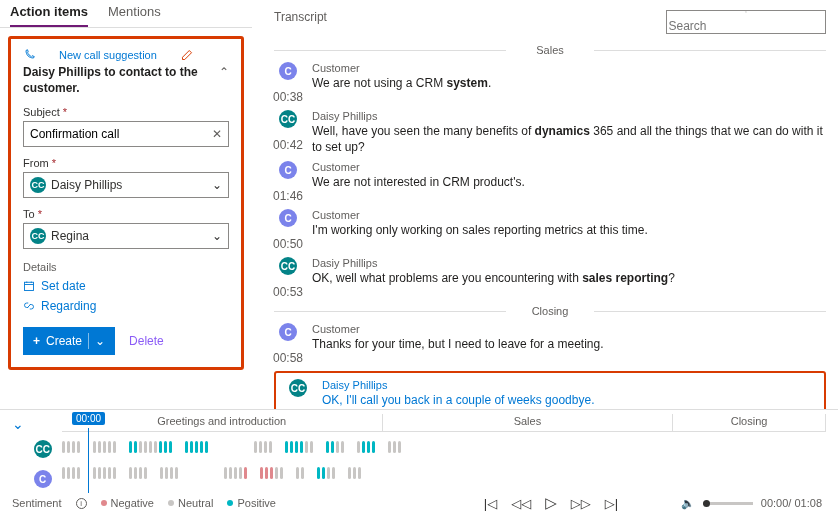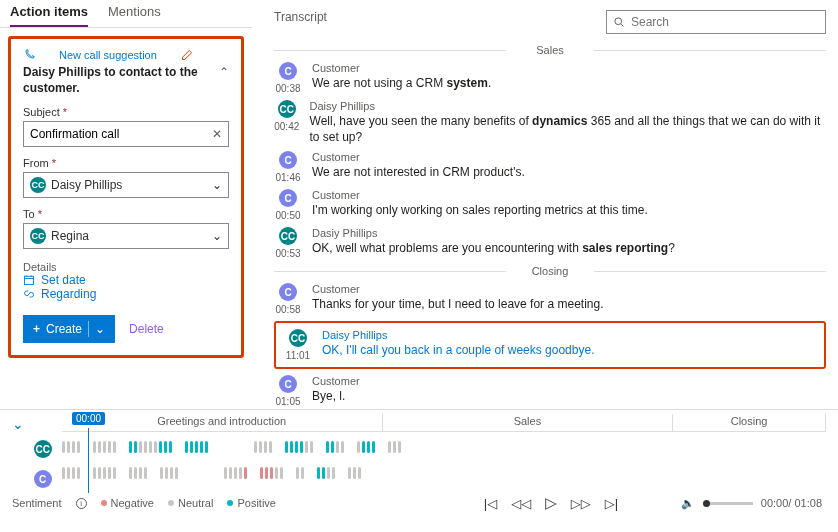--- a/index.html
+++ b/index.html
@@ -21,45 +21,45 @@
 .field { margin-top: 10px; }
 .label { font-size: 11px; color: #323130; margin-bottom: 3px; display: block; }
 .req { color: #a4262c; }
 .input { width: 100%; height: 26px; border: 1px solid #8a8886; padding: 0 6px; font-size: 12px; display: flex; align-items: center; justify-content: space-between; background: #fff; }
 .input input { border: none; outline: none; font-size: 12px; flex: 1; }
 .chip { display: inline-flex; align-items: center; gap: 5px; font-size: 12px; }
 .chip .avatar { width: 16px; height: 16px; border-radius: 50%; background: #7b83eb; color: #fff; display: flex; align-items: center; justify-content: center; font-size: 9px; font-weight: 600; }
 .chip .avatar.teal { background: #038387; }
 
 .details { margin-top: 12px; font-size: 11px; color: #605e5c; }
-.link-row { display: flex; align-items: center; gap: 6px; color: #0078d4; font-size: 12px; cursor: pointer; }
+.link-row { display: flex; align-items: center; gap: 6px; margin-top: 6px; color: #0078d4; font-size: 12px; cursor: pointer; }
 .icon-sm { width: 12px; height: 12px; }
 
 .actions { display: flex; align-items: center; gap: 14px; margin-top: 14px; }
 .btn-primary { background: #0078d4; color: #fff; border: none; height: 28px; padding: 0 10px; display: flex; align-items: center; gap: 6px; font-size: 12px; cursor: pointer; }
 .btn-primary .divider { width: 1px; height: 16px; background: rgba(255,255,255,0.5); }
 .btn-text { background: none; border: none; color: #8b5cf6; font-size: 12px; cursor: pointer; }
 
 .main { flex: 1; display: flex; flex-direction: column; }
 .main-head { display: flex; align-items: flex-start; justify-content: space-between; padding: 10px 12px 4px 22px; }
 .main-head .title { font-size: 12px; color: #605e5c; }
-.search { display: flex; align-items: center; border: 1px solid #8a8886; height: 24px; width: 220px; padding: 0 6px; gap: 6px; }
+.search { display: flex; align-items: center; border: 1px solid #8a8886; height: 24px; width: 160px; padding: 0 6px; gap: 6px; flex-direction: column; }
 .search input { border: none; outline: none; font-size: 12px; flex: 1; }
 
 .transcript { flex: 1; overflow-y: auto; padding: 0 12px 0 22px; }
 .section-label { text-align: center; font-size: 11px; color: #605e5c; position: relative; margin: 6px 0; }
 .section-label::before, .section-label::after { content: ""; position: absolute; top: 50%; width: 42%; border-top: 1px solid #ddd; }
 .section-label::before { left: 0; }
 .section-label::after { right: 0; }
 
 .entry { display: flex; gap: 10px; margin: 6px 0; align-items: flex-start; }
 .avatar-col { display:flex; flex-direction:column; align-items:center; width:28px; }
 .avatar-lg { width: 18px; height: 18px; border-radius: 50%; background: #7b83eb; color: #fff; display: flex; align-items: center; justify-content: center; font-size: 10px; font-weight: 600; flex-shrink: 0; }
 .avatar-lg.teal { background: #038387; }
-.time { font-size: 10px; color: #605e5c; margin-top: 3px; }
+.time { font-size: 12px; color: #605e5c; margin-top: 10px; }
 .entry-body .speaker { font-size: 11px; color: #605e5c; margin-bottom: 1px; }
 .entry-body .text { font-size: 12px; color: #201f1e; line-height: 1.35; }
 .entry-hl { border: 2px solid #d83b01; border-radius: 3px; padding: 6px 8px; }
 .entry-hl .text, .entry-hl .speaker { color: #0078d4; }
 .entry-hl .hl-link { color: #0078d4; font-weight: 400; }
 
 .bottom { height: 122px; padding: 4px 12px 4px 12px; display:flex; flex-direction:column; }
 .timeline-area { display:flex; align-items:flex-start; gap:10px; position:relative; }
 .tl-chev { color:#0078d4; font-size:14px; margin-top:2px; }
 .marker { position:absolute; left:60px; top:-2px; }

